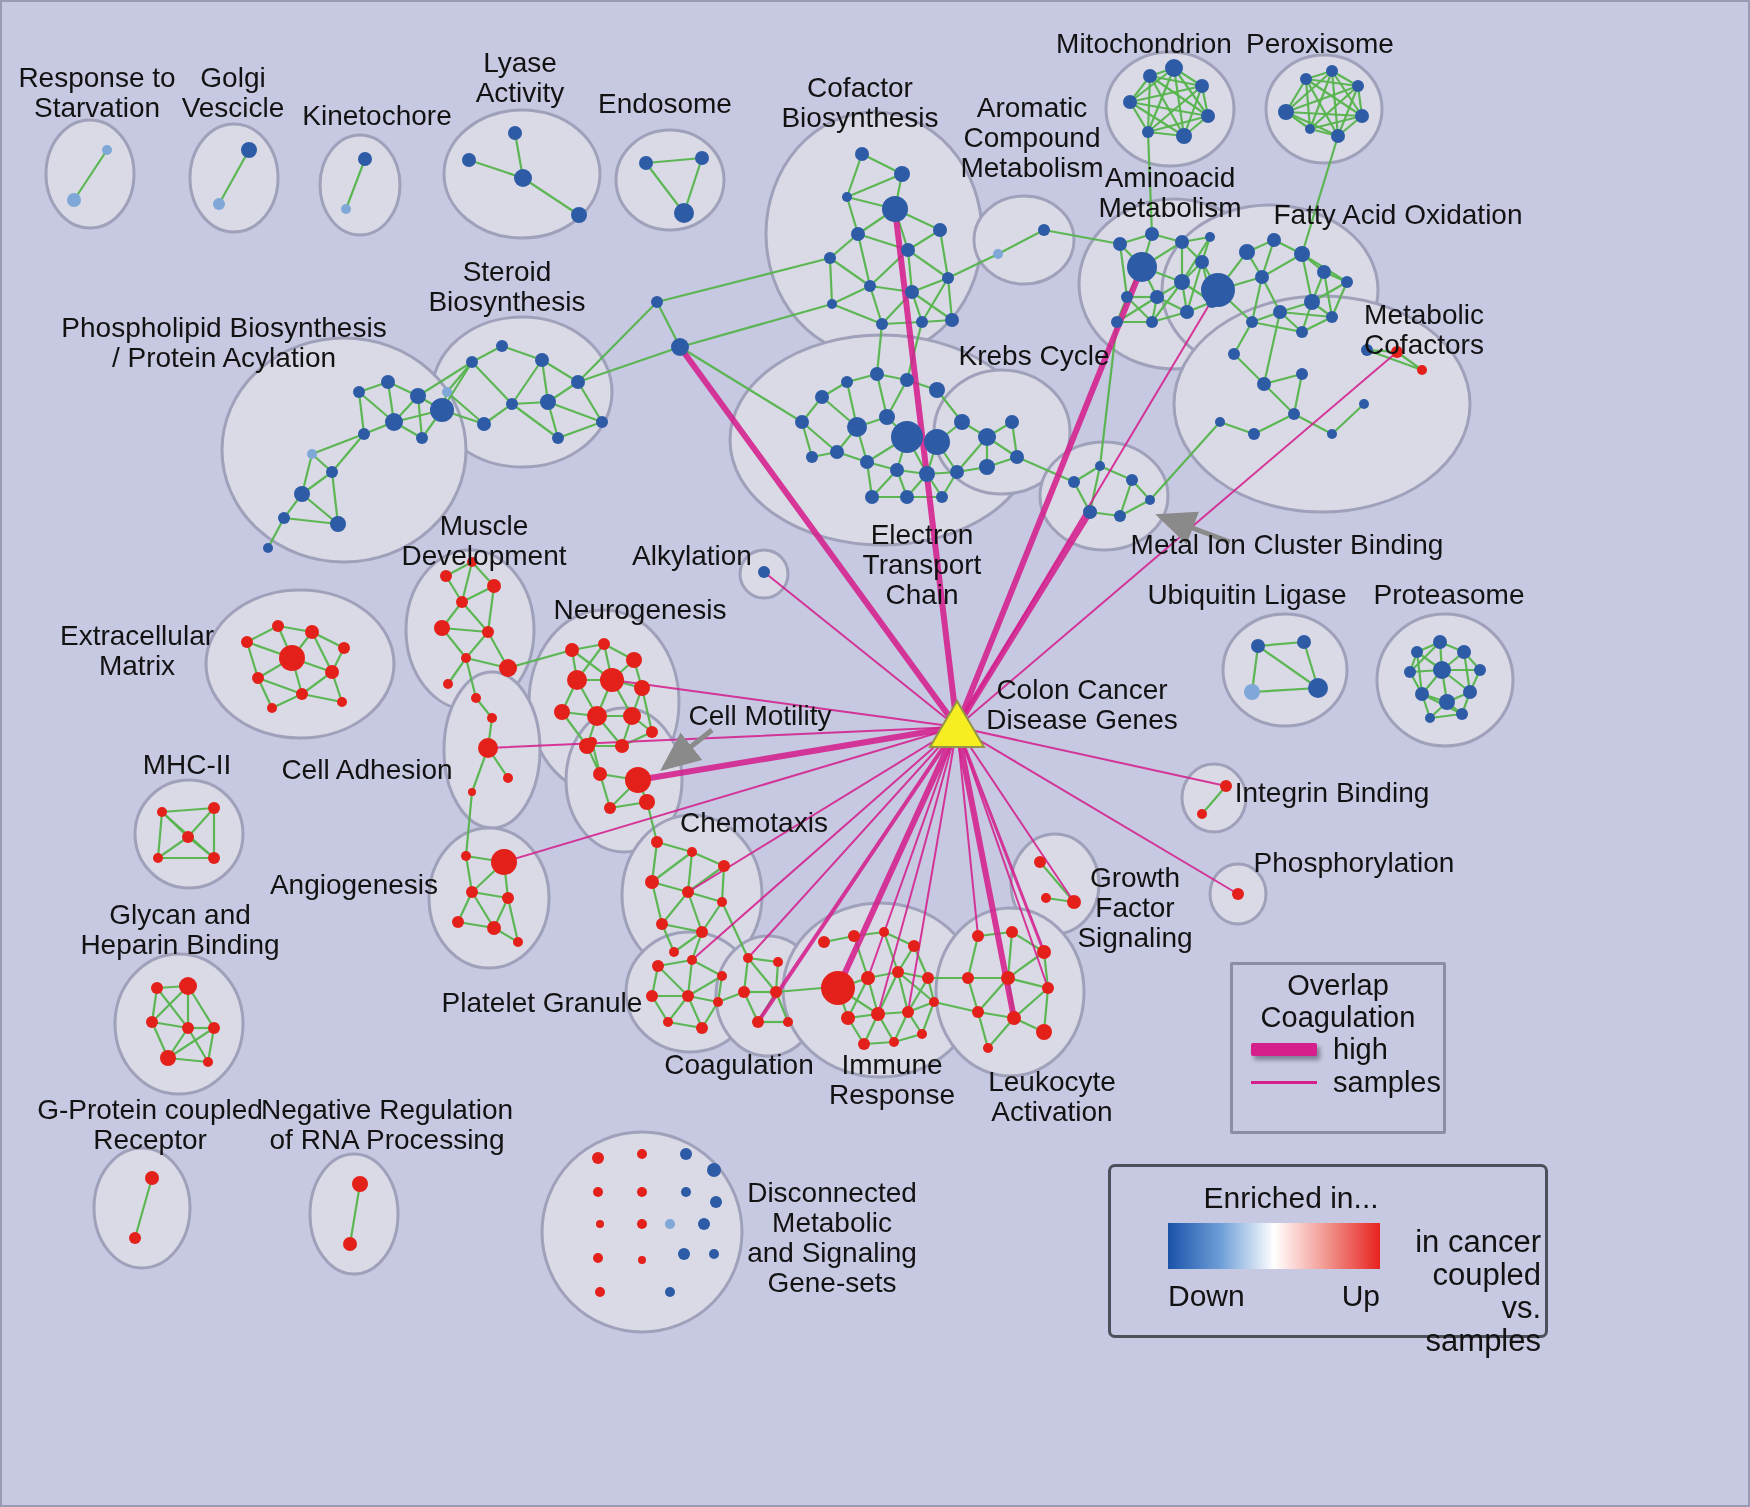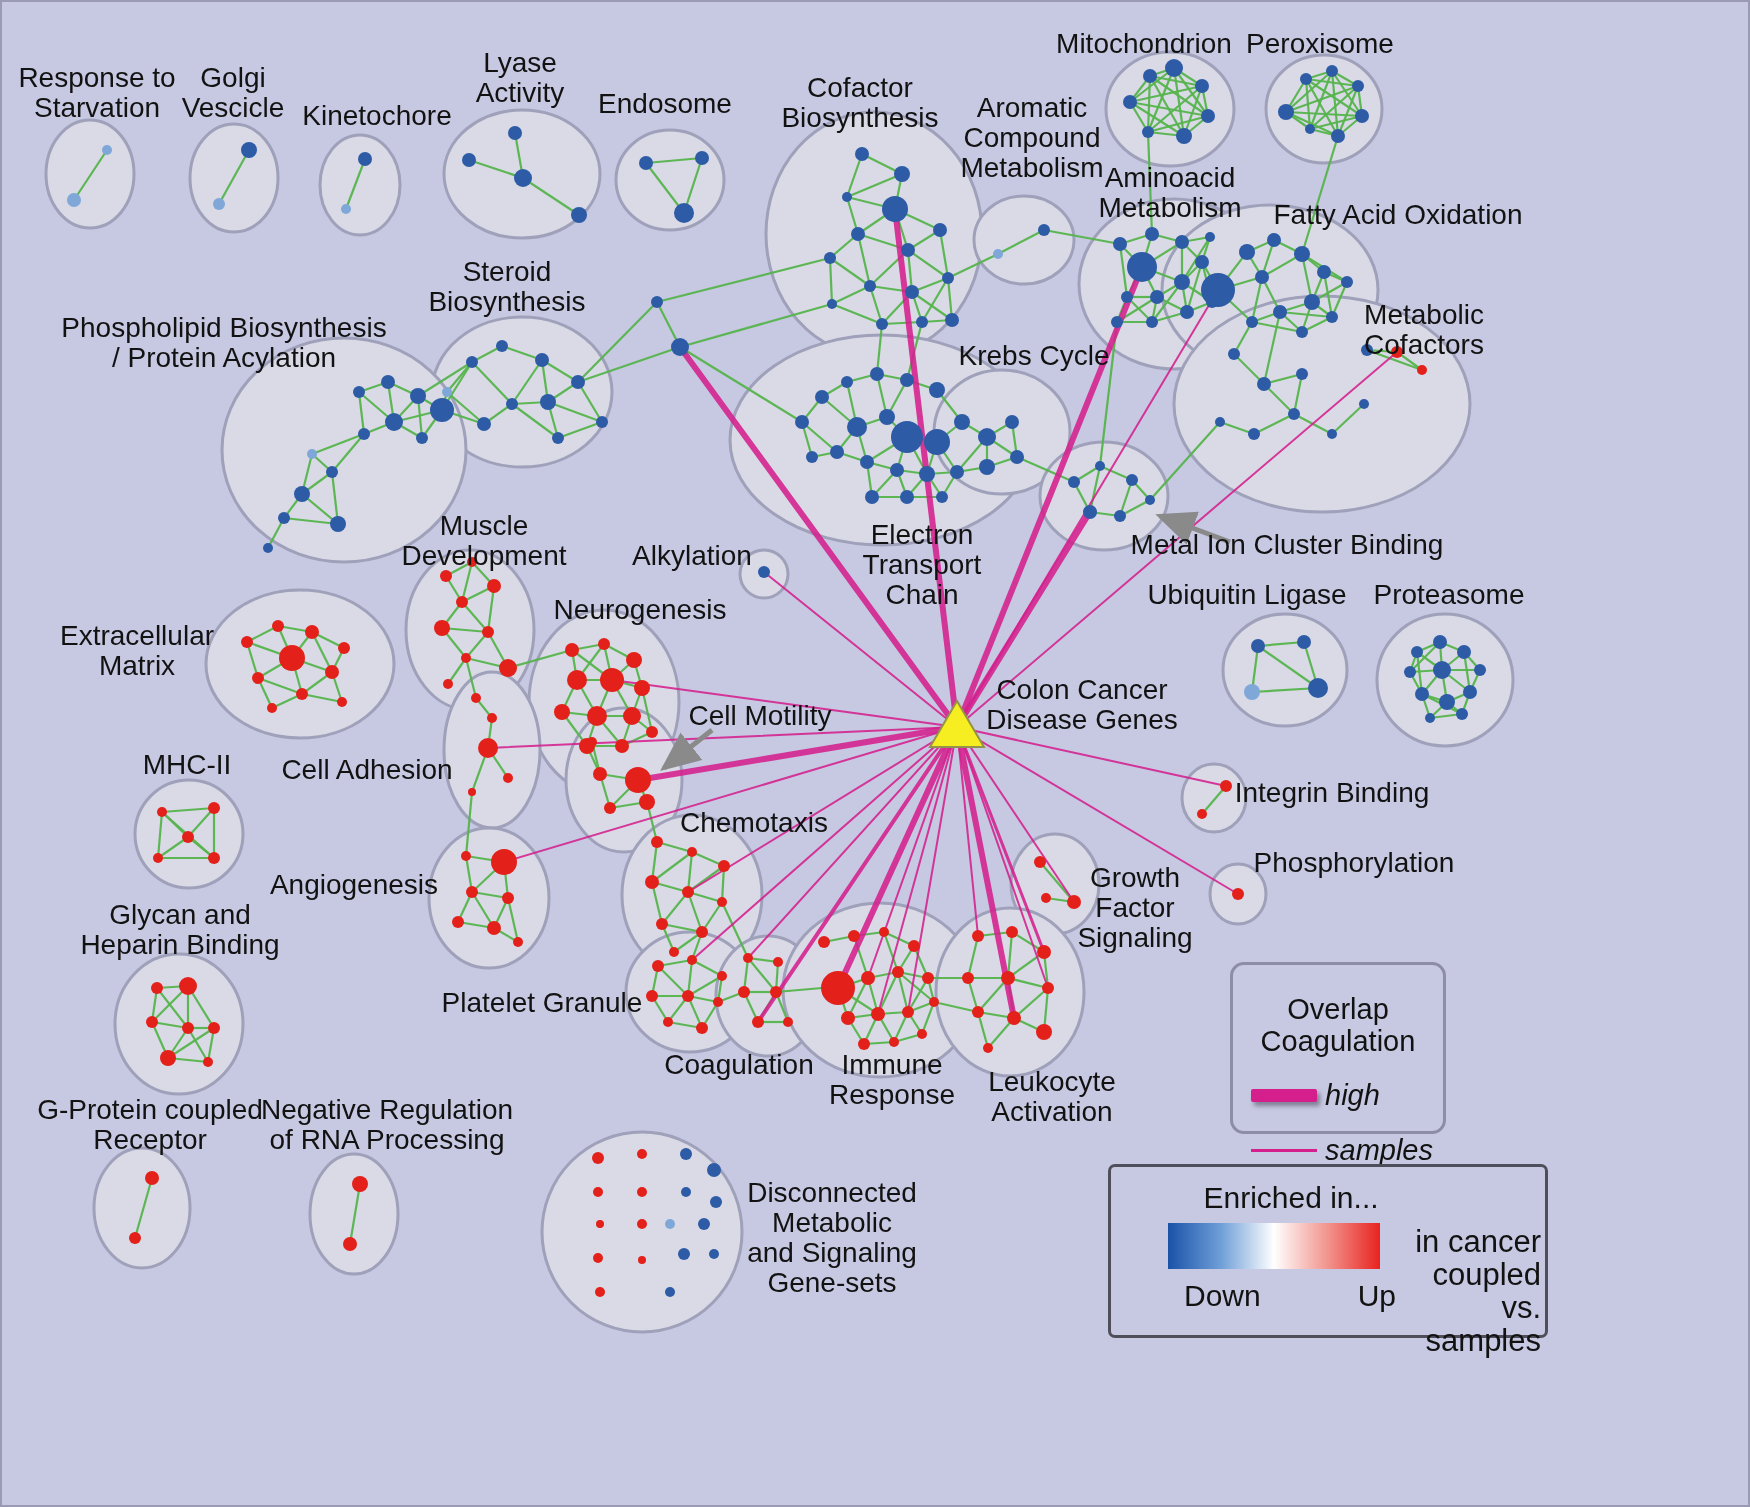--- a/index.html
+++ b/index.html
@@ -7,38 +7,38 @@
     position:relative;width:1750px;height:1507px;
     background:#c7c8e1;overflow:hidden;
     border:2px solid #9a9ab5;box-sizing:border-box;
     font-family:"Liberation Sans",sans-serif;
   }
   svg#net{position:absolute;left:0;top:0;}
   .lbl{font:28px "Liberation Sans",sans-serif;fill:#121212;}
   .legend{position:absolute;box-sizing:border-box;background:#c7c8e1;color:#121212;}
   .legend-overlap{
     left:1228px;top:960px;width:216px;height:172px;
-    border:3px solid #8d8da6;border-radius:14px;padding-top:28px;
+    border:3px solid #8d8da6;border-radius:2px;padding-top:4px;
   }
   .lg-title{font-size:29px;text-align:center;line-height:32px;}
-  .lg-row{display:flex;align-items:center;gap:8px;padding-left:18px;margin-top:22px;font-style:italic;}
+  .lg-row{display:flex;align-items:center;gap:16px;padding-left:18px;}
   .bar-high{width:66px;height:13px;background:#d41f8d;border-radius:2px;
     box-shadow:3px 4px 4px rgba(90,90,110,.65);display:inline-block;}
   .bar-mod{width:66px;height:3px;background:#d41f8d;display:inline-block;}
   .lg-item{font-size:29px;}
   .legend-enriched{
     left:1106px;top:1162px;width:440px;height:174px;
     border:3px solid #4f4f5c;border-radius:7px;
   }
   .en-title{position:absolute;left:20px;top:14px;width:320px;text-align:center;font-size:30px;}
   .gradient{
     position:absolute;left:57px;top:56px;width:212px;height:46px;
     background:linear-gradient(to right,#1a52a8 0%,#6f9fd8 25%,#ffffff 50%,#f2958f 75%,#e8231f 100%);
   }
-  .updown{position:absolute;left:57px;top:112px;width:212px;display:flex;justify-content:space-between;font-size:30px;margin-left:16px;}
+  .updown{position:absolute;left:57px;top:112px;width:212px;display:flex;justify-content:space-between;font-size:30px;}
   .en-note{position:absolute;left:288px;top:58px;width:142px;text-align:right;font-size:31px;line-height:33px;}
 </style>
 </head>
 <body>
 
 <div class="stage">
   <svg id="net" width="1750" height="1507" viewBox="0 0 1750 1507">
       <defs>
         <marker id="arr" markerWidth="9" markerHeight="8" refX="7" refY="3.5" orient="auto" markerUnits="strokeWidth">
           <path d="M0,0 L8,3.5 L0,7 Z" fill="#8a8a8a"></path>

